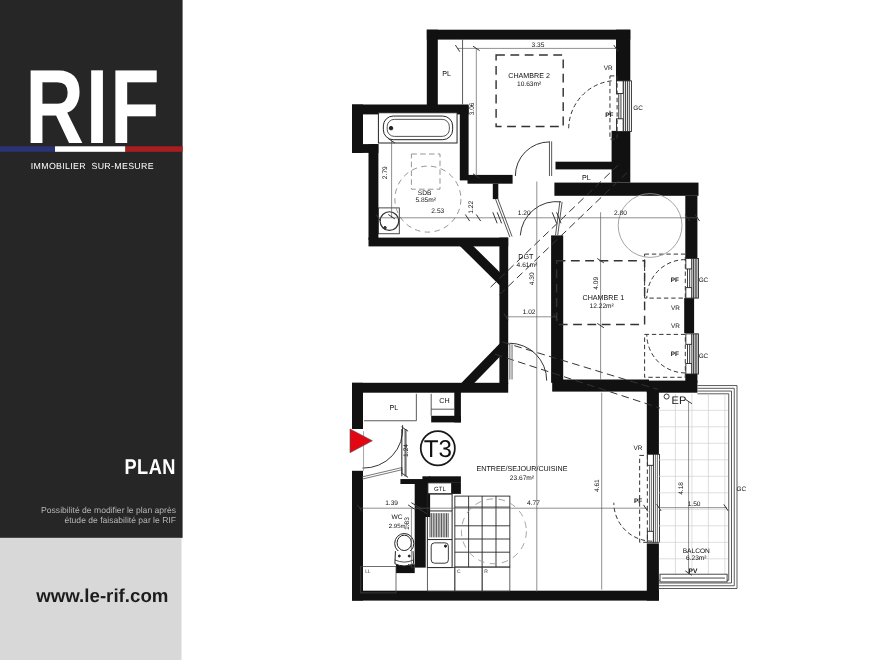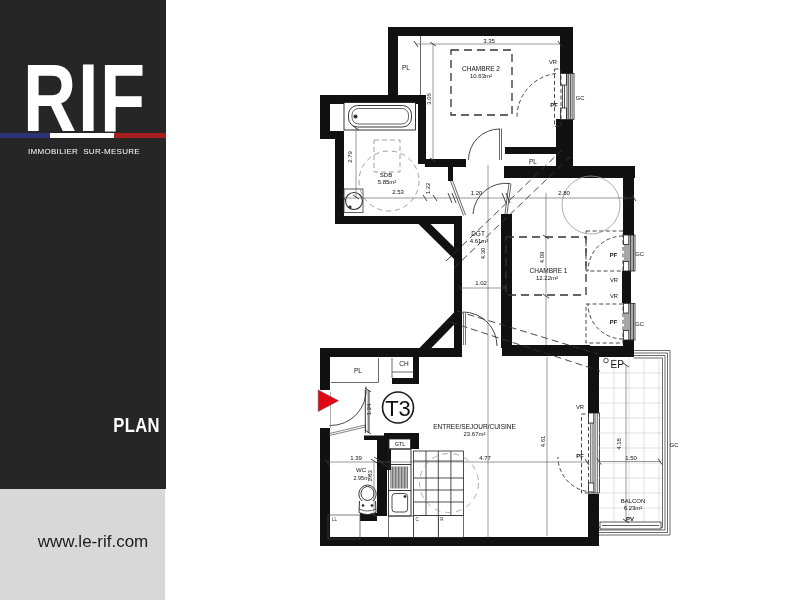--- a/index.html
+++ b/index.html
@@ -15,24 +15,25 @@
   <div style="position:absolute;left:23px;top:43px;width:200px;color:#fff;font-size:96px;font-weight:bold;letter-spacing:2px;line-height:normal;transform:scaleX(0.77);transform-origin:0 0;">RIF</div>
 
   <div style="position:absolute;left:0;top:133px;width:50px;height:5px;background:#2b3377;"></div>
   <div style="position:absolute;left:50px;top:133px;width:64px;height:5px;background:#ffffff;"></div>
   <div style="position:absolute;left:114px;top:133px;width:52px;height:5px;background:#a81d20;"></div>
 
   <div style="position:absolute;left:28px;top:147px;width:135px;color:#fff;font-size:8px;font-weight:normal;letter-spacing:0.3px;">IMMOBILIER&nbsp; SUR-MESURE</div>
 
   <div style="position:absolute;left:0px;top:414px;width:160px;color:#fff;font-size:19.5px;font-weight:bold;text-align:right;letter-spacing:0.5px;transform:scaleX(0.85);transform-origin:100% 50%;">PLAN</div>
 
+  <div style="position:absolute;left:0px;top:460px;width:160px;color:#b5b5b5;font-size:7.8px;text-align:right;line-height:8.8px;">Possibilité de modifier le plan après<br>étude de faisabilité par le RIF</div>
 
   <div style="position:absolute;left:0;top:489px;width:165px;height:111px;background:#d8d8d8;"></div>
 
-  <div style="position:absolute;left:0px;top:532px;width:186px;color:#1c1c1c;font-size:17px;font-weight:normal;text-align:center;">www.le-rif.com</div>
+  <div style="position:absolute;left:0px;top:532px;width:186px;color:#1c1c1c;font-size:17px;font-weight:bold;text-align:center;">www.le-rif.com</div>
 
   <svg width="800" height="600" viewBox="0 0 800 600" style="position:absolute;left:0;top:0;transform:translateZ(0);" fill="none">
   <g stroke-linecap="butt">
 
     <g fill="#111111" stroke="none">
 
       <rect x="388" y="27" width="185" height="9"></rect>
 
       <rect x="388" y="27" width="10" height="77"></rect>
 

